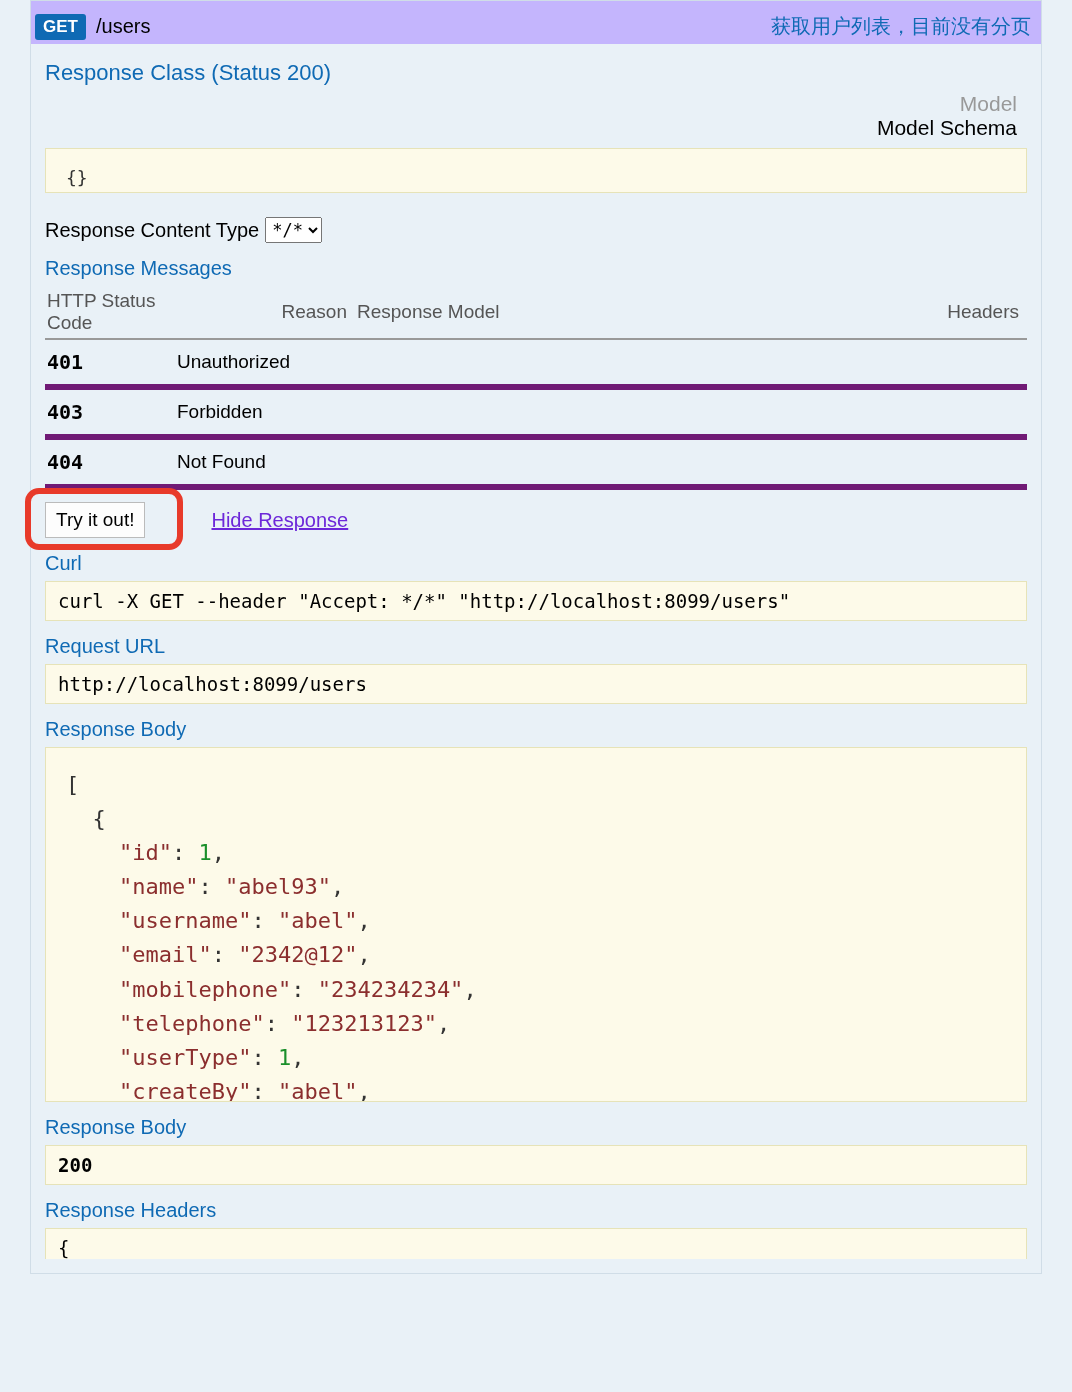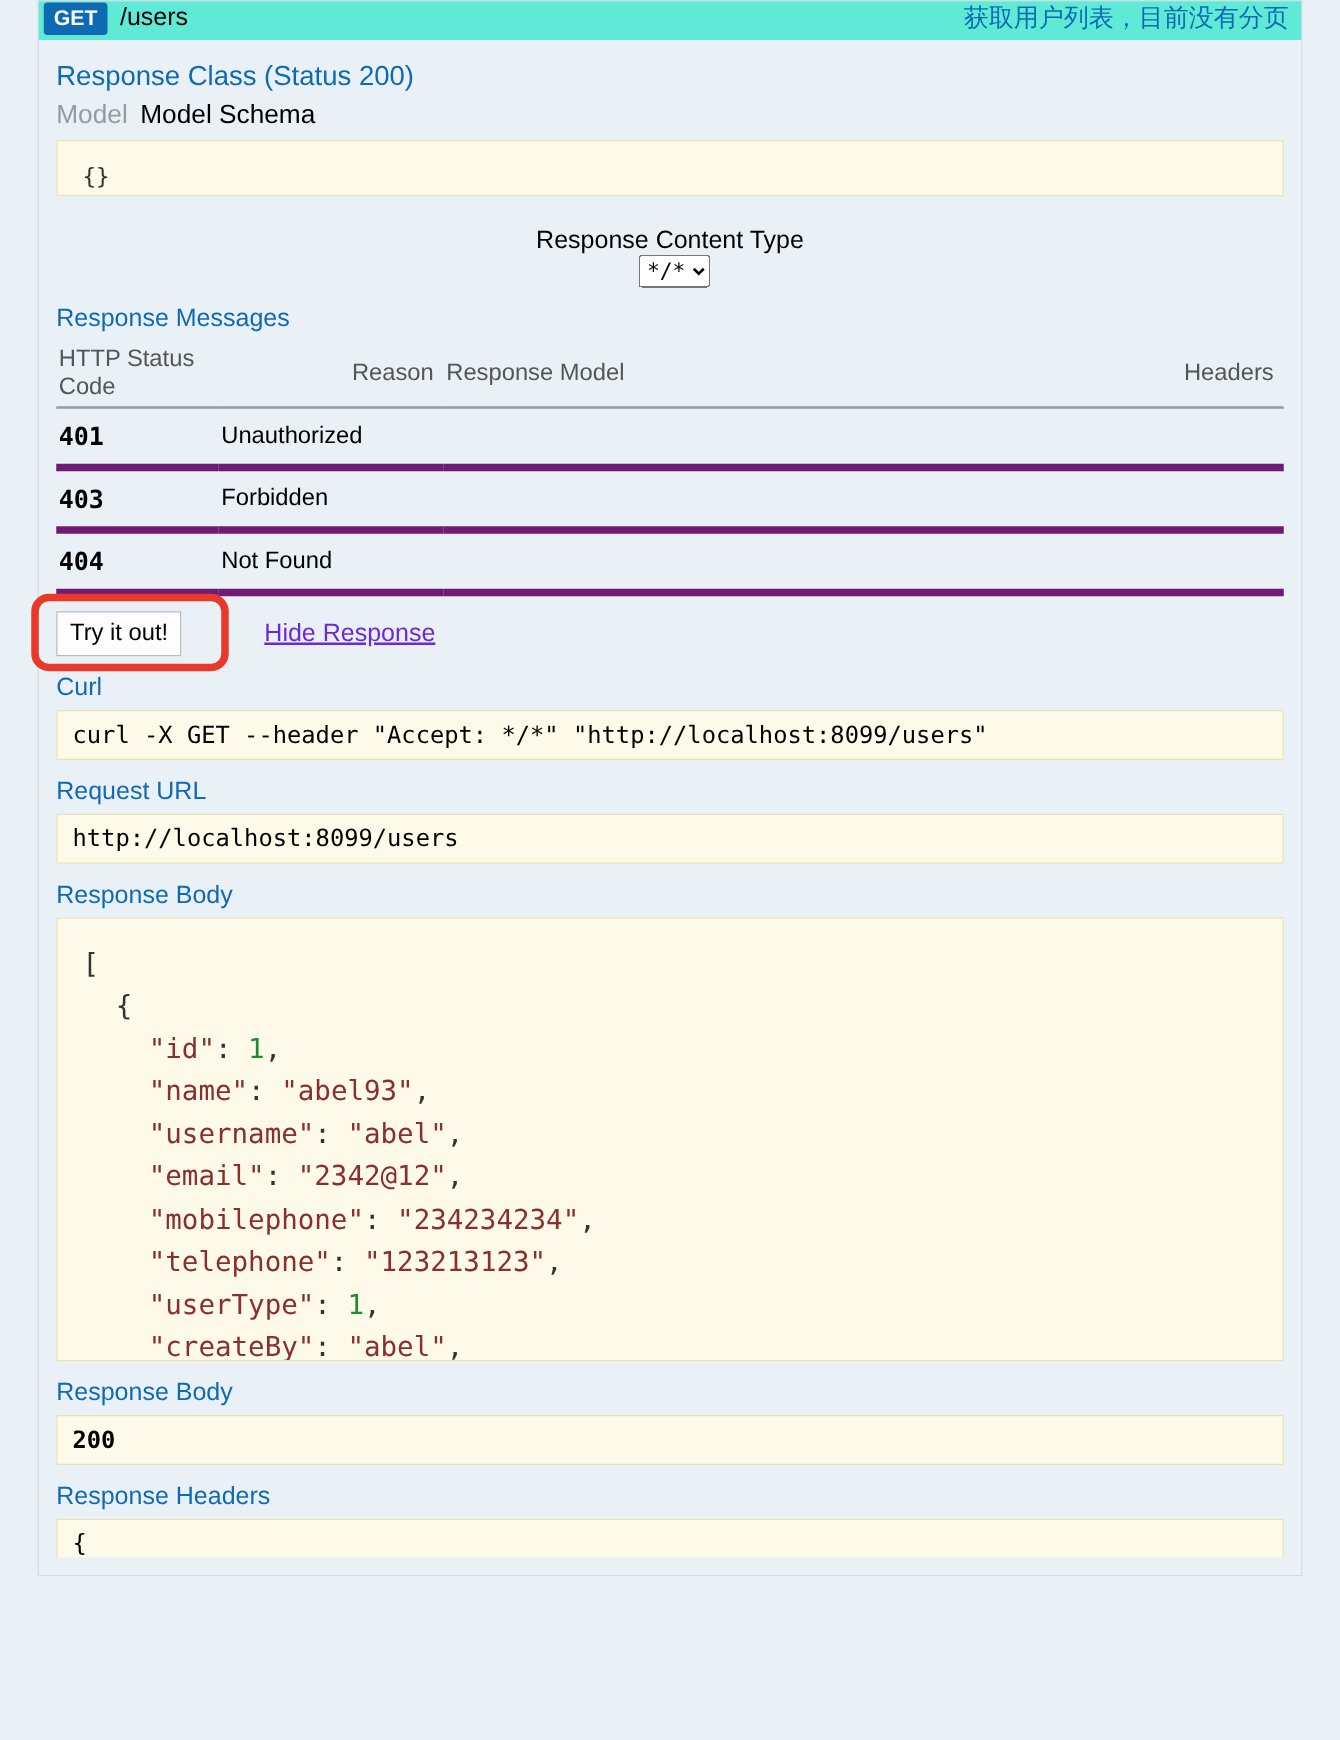--- a/index.html
+++ b/index.html
@@ -10,22 +10,22 @@
   font-size: 18px;
 }
 .container {
   margin: 0 30px;
   border: 1px solid #d0dde7;
   background: #e9f1f7;
 }
 .op-header {
   display: flex;
   align-items: center;
-  background: #5eead4;
-  padding: 0 4px 4px 4px;
+  background: #c4b5fd;
+  padding: 12px 4px 4px 4px;
 }
 .method-badge {
   background: #0f6ab4;
   color: #fff;
   font-weight: 700;
   padding: 3px 8px;
   border-radius: 3px;
   font-size: 17px;
 }
 .path {
@@ -43,21 +43,21 @@
 .section-title {
   color: #0f6ab4;
   font-size: 22px;
   margin: 6px 0 6px 0;
 }
 .small-title {
   color: #0f6ab4;
   font-size: 20px;
   margin: 14px 0 6px 0;
 }
-.tabs { display: flex; align-items: flex-end; margin-bottom: 8px; }
+.tabs { display: flex; align-items: flex-end; margin-bottom: 8px; flex-direction: column; }
 .tab {
   font-size: 21px;
   padding-right: 10px;
   cursor: pointer;
 }
 .tab.inactive { color: #999; }
 .tab.active { color: #000; }
 .yellow-box {
   background: #fdfae9;
   border: 1px solid #e6e3b8;
@@ -65,21 +65,20 @@
   font-family: "Menlo", "Monaco", monospace;
   font-size: 18px;
   color: #333;
 }
 .yellow-box.large { padding: 18px 20px 4px 20px; }
 .content-type-row {
   display: flex;
   align-items: center;
   margin: 24px 0 14px 0;
   font-size: 20px;
-  flex-direction: column;
 }
 .content-type-row select {
   margin-left: 6px;
   font-size: 17px;
   padding: 1px 2px;
   font-family: monospace;
 }
 .resp-table { width: 100%; border-collapse: collapse; }
 .resp-table th {
   text-align: left;

